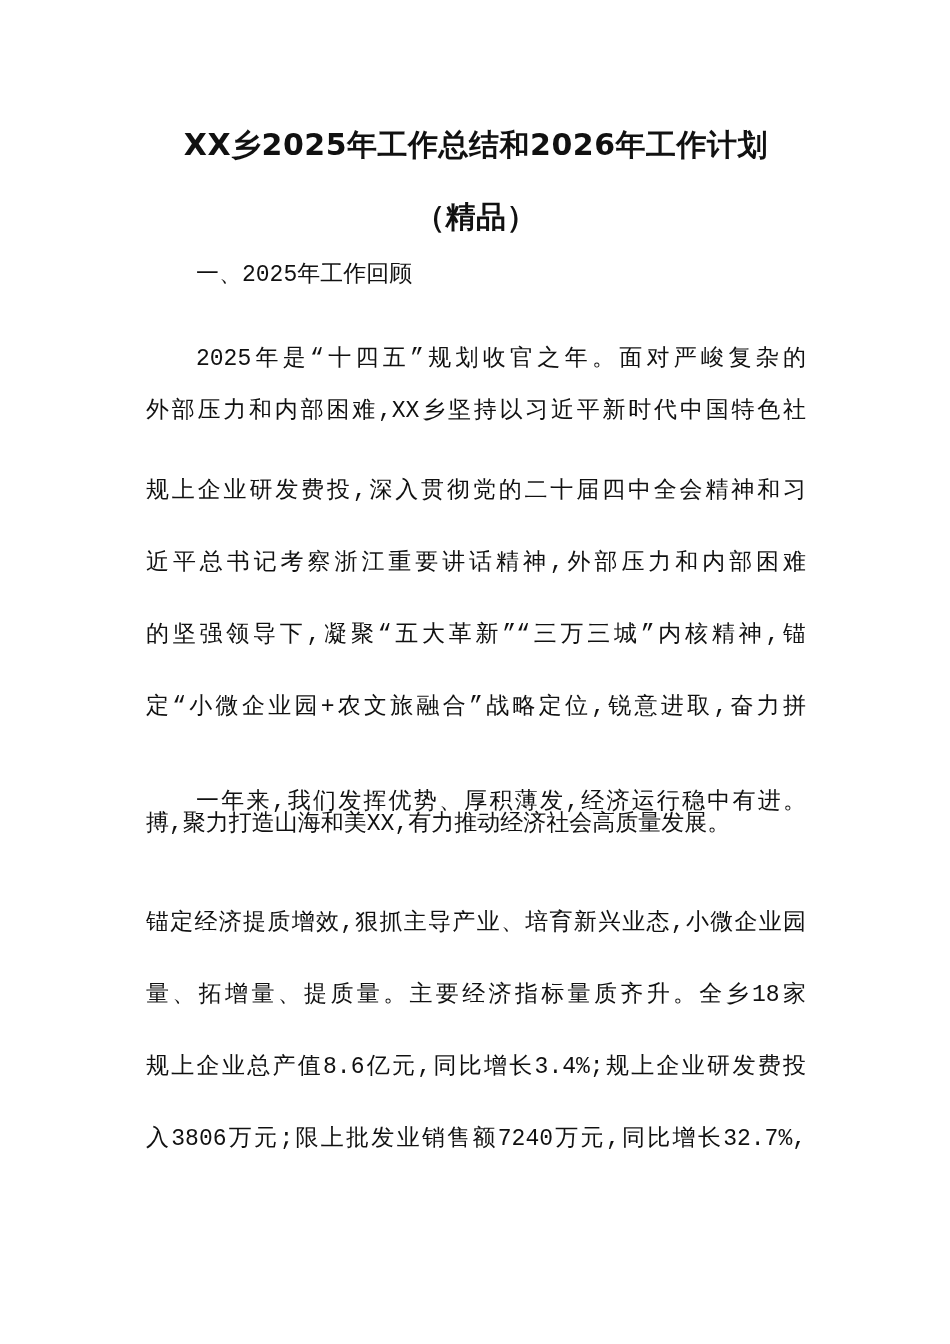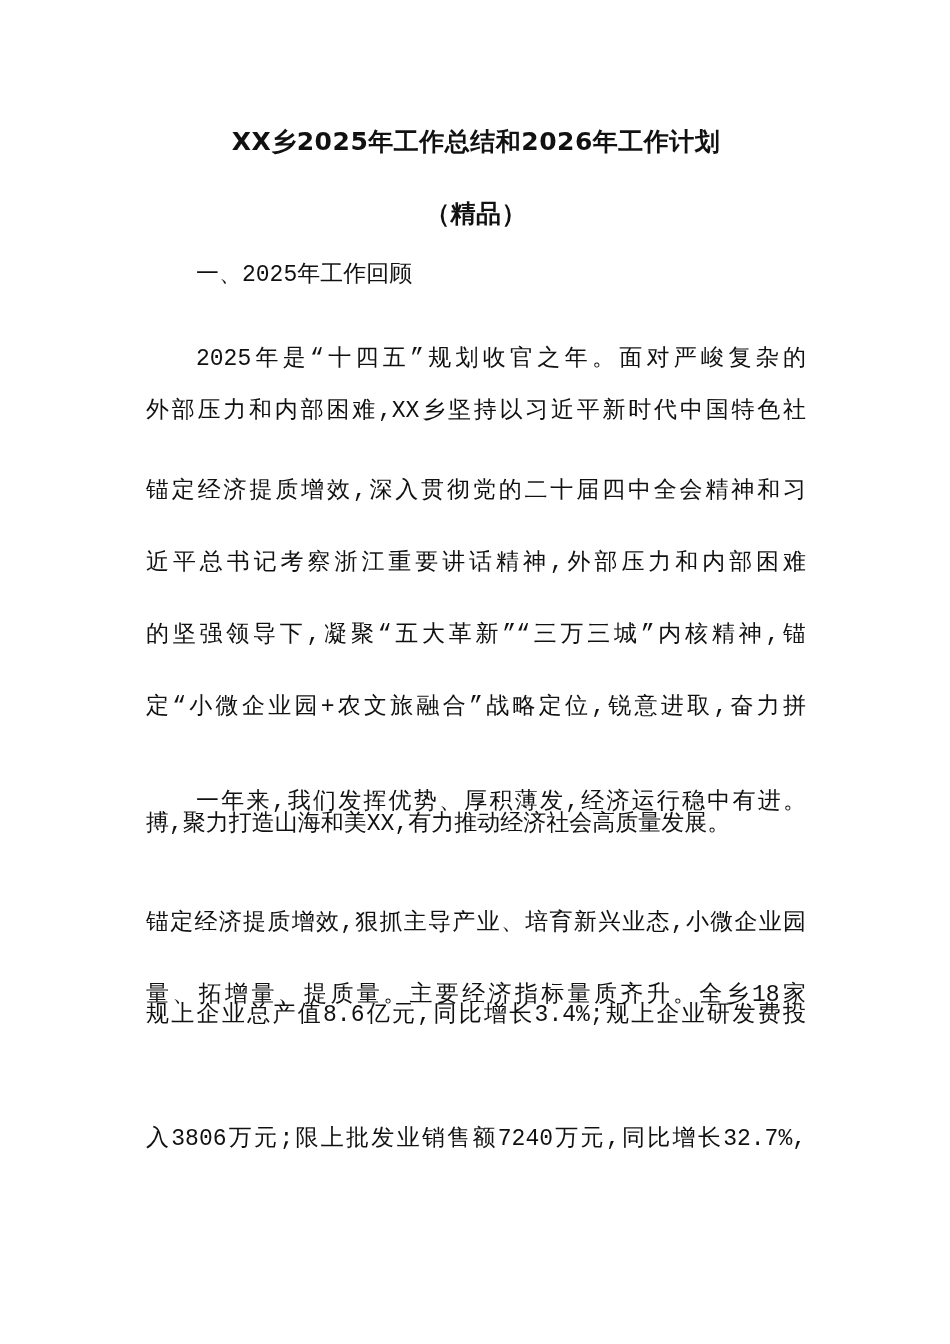--- a/index.html
+++ b/index.html
@@ -20,21 +20,21 @@
       left: 146px;
       top: 0;
       width: 660px;
     }
     .title {
       position: absolute;
       left: 0;
       width: 660px;
       text-align: center;
       font-weight: bold;
-      font-size: 25px;
+      font-size: 30px;
       letter-spacing: 0.5px;
       white-space: nowrap;
     }
     .title-main { top: 125px; }
     .title-sub { top: 197px; }
     .line {
       position: absolute;
       left: 0;
       width: 660px;
       font-size: 23px;
@@ -60,27 +60,27 @@
 
 <div class="page">
   <div class="title title-main">XX乡2025年工作总结和2026年工作计划</div>
   <div class="title title-sub">（精品）</div>
 
   <div class="line indent heading" style="top:260px;">一、2025年工作回顾</div>
 
   <div>
     <div class="line indent" style="top:344px;">2025年是“十四五”规划收官之年。面对严峻复杂的</div>
     <div class="line" style="top:396px;">外部压力和内部困难,XX乡坚持以习近平新时代中国特色社</div>
-    <div class="line" style="top:476px;">锚定经济提质增效,深入贯彻党的二十届四中全会精神和习</div>
+    <div class="line" style="top:476px;">规上企业研发费投,深入贯彻党的二十届四中全会精神和习</div>
     <div class="line" style="top:548px;">近平总书记考察浙江重要讲话精神,外部压力和内部困难</div>
     <div class="line" style="top:620px;">的坚强领导下,凝聚“五大革新”“三万三城”内核精神,锚</div>
     <div class="line" style="top:692px;">定“小微企业园+农文旅融合”战略定位,锐意进取,奋力拼</div>
     <div class="line last" style="top:809px;">搏,聚力打造山海和美XX,有力推动经济社会高质量发展。</div>
   </div>
 
   <div>
     <div class="line indent" style="top:787px;">一年来,我们发挥优势、厚积薄发,经济运行稳中有进。</div>
     <div class="line" style="top:908px;">锚定经济提质增效,狠抓主导产业、培育新兴业态,小微企业园</div>
     <div class="line" style="top:980px;">量、拓增量、提质量。主要经济指标量质齐升。全乡18家</div>
-    <div class="line" style="top:1000px;">规上企业总产值8.6亿元,同比增长3.4%;规上企业研发费投</div>
+    <div class="line" style="top:1052px;">规上企业总产值8.6亿元,同比增长3.4%;规上企业研发费投</div>
     <div class="line" style="top:1124px;">入3806万元;限上批发业销售额7240万元,同比增长32.7%,</div>
   </div>
 </div>
 
 </body></html>

